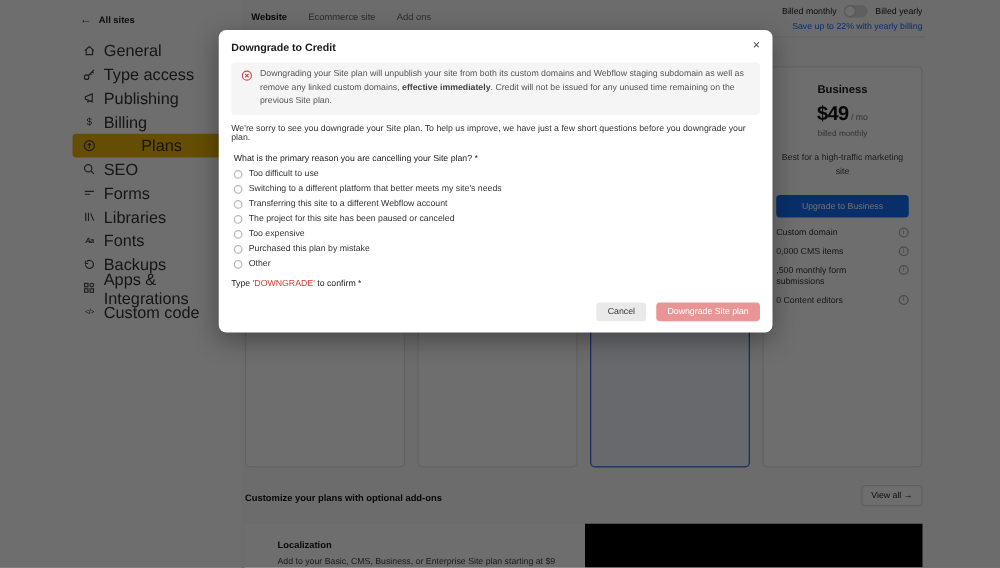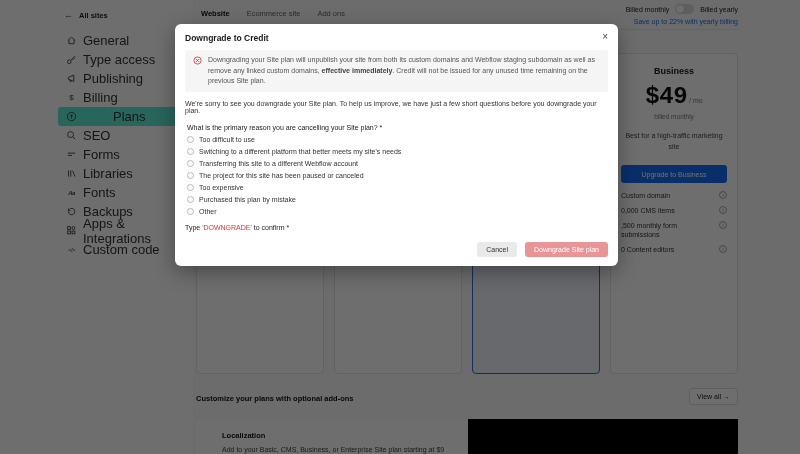--- a/index.html
+++ b/index.html
@@ -9,21 +9,21 @@
     background:#fafafa; font-family:"Liberation Sans", sans-serif;
     font-size:7px; color:#333;
   }
   
   .sidebar { position:absolute; left:0; top:0; width:193px; height:454px; background:#fff; }
   .backrow { position:absolute; left:64px; top:11px; display:flex; align-items:center; gap:6px;
              font-size:7.5px; font-weight:bold; color:#222; cursor:pointer; }
   .nav { position:absolute; left:58px; top:31px; right:5px; }
   .nav-item { display:flex; align-items:center; gap:6px; height:19px; padding:0 8px;
               border-radius:3px; color:#333; cursor:pointer; }
-  .nav-item.active { background:#5eead4;gap:36px; }
+  .nav-item.active { background:#eab308;gap:36px; }
   .nav-item .lbl { font-size:13px; }
   .ico { width:11px; height:11px; flex:0 0 11px; display:flex; align-items:center; justify-content:center; }
   .ico svg { width:11px; height:11px; }
   .gico { font-size:8px; color:#454545; line-height:1; }
   .gico.small { font-size:6px; letter-spacing:-0.5px; }
   
   .tabs { position:absolute; left:201px; top:9px; display:flex; gap:17px; font-size:7.5px; }
   .tab { color:#666; cursor:pointer; }
   .tab.active { color:#111; font-weight:bold; }
   .tabs-divider { position:absolute; left:196px; right:60px; top:29px; height:1px; background:#e8e8e8; }
@@ -34,21 +34,21 @@
           box-shadow:0 0 1px rgba(0,0,0,.4); }
   .savings { margin-top:4px; font-size:7px; color:#146ef5; cursor:pointer; }
   
   .card { position:absolute; top:53px; width:128px; height:321px; background:#fff;
           border:1px solid #e4e4e4; border-radius:4px; }
   .card.c1 { left:196px; } .card.c2 { left:334px; }
   .card.c3 { left:472px; border:1px solid #2f6bdb; background:#eef3fc; }
   .card.c4 { left:610px; padding:10px; }
   .plan-name { text-align:center; font-size:9px; font-weight:bold; color:#1a1a1a; margin-top:2px; }
   .price-row { text-align:center; margin-top:7px; color:#111; }
-  .price { font-size:24px; font-weight:bold; letter-spacing:-0.5px;font-family:Liberation Mono, monospace; }
+  .price { font-size:16px; font-weight:bold; letter-spacing:-0.5px; }
   .period { font-size:7px; color:#777; }
   .billed-note { text-align:center; font-size:6.5px; color:#777; margin-top:3px; }
   .plan-desc { text-align:center; font-size:7px; color:#444; line-height:1.5; margin:11px 2px 0; }
   .cta { margin-top:13px; height:18px; border-radius:3px; background:#146ef5; color:#fff;
          display:flex; align-items:center; justify-content:center; font-size:7px; cursor:pointer; }
   .features { margin-top:8px; }
   .feat { display:flex; justify-content:space-between; align-items:flex-start; margin:6px 0; }
   .feat .flbl { font-size:7px; color:#333; line-height:1.3; max-width:88px; }
   .info-i { width:8px; height:8px; border:1px solid #aaa; border-radius:50%; color:#888;
             font-size:5.5px; display:flex; align-items:center; justify-content:center; cursor:pointer; }

